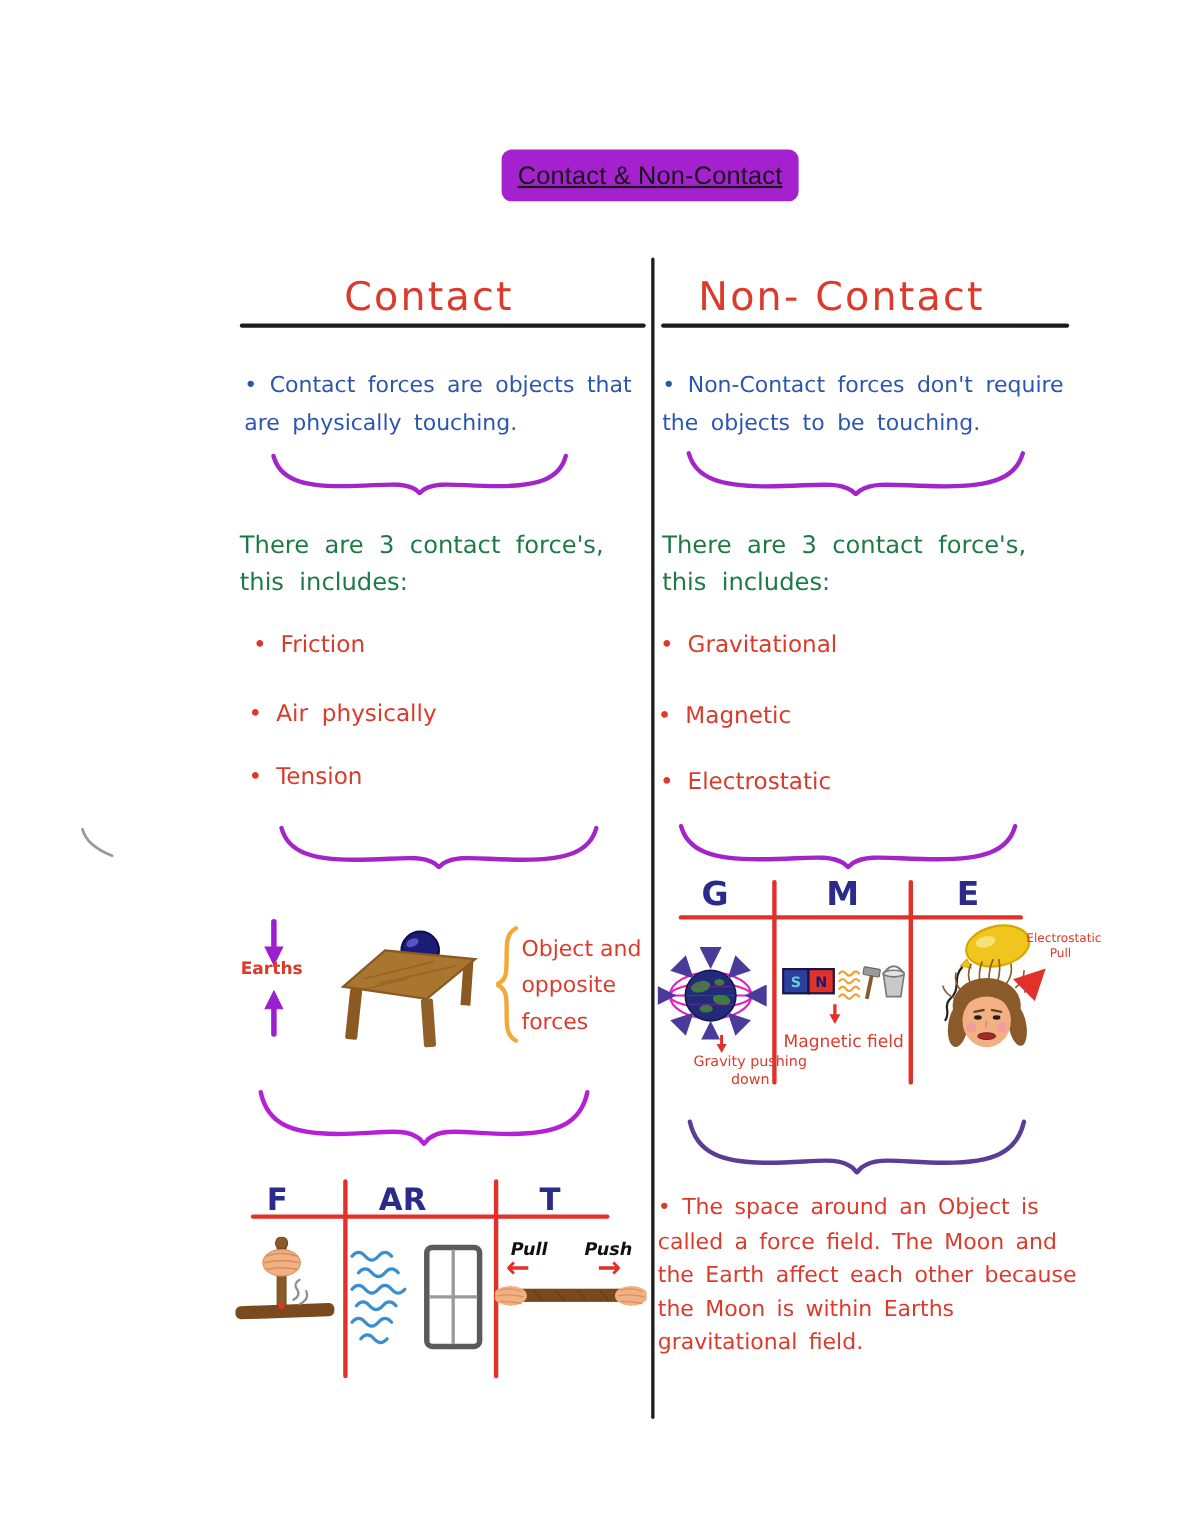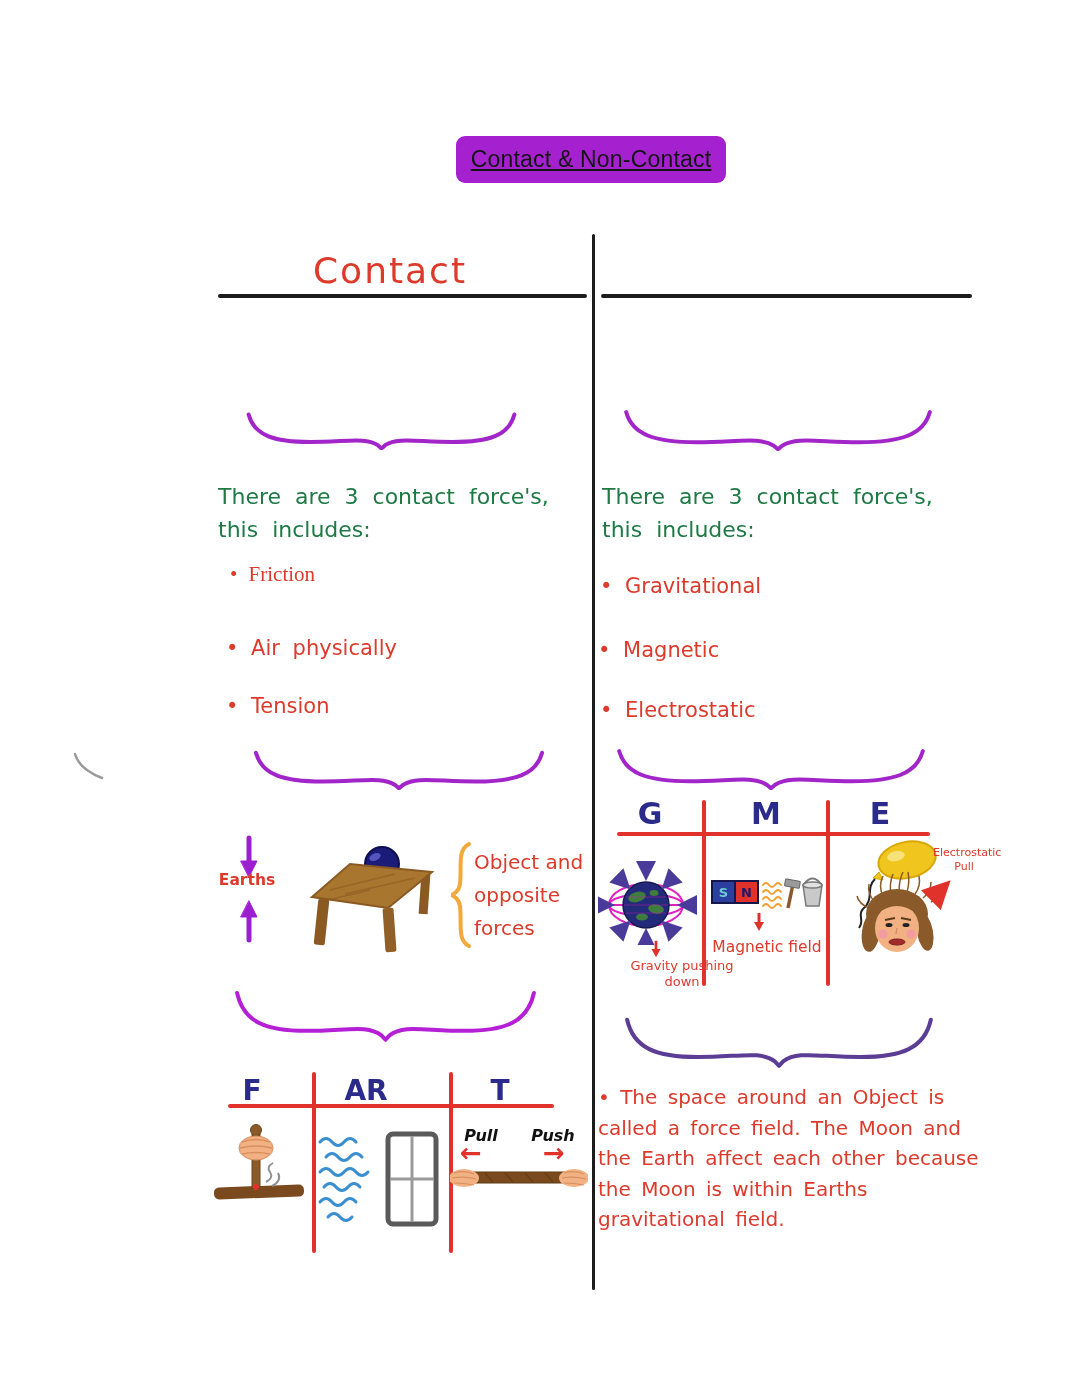--- a/index.html
+++ b/index.html
@@ -37,33 +37,36 @@
 
   <div class="abs title-badge">
     <span class="title-text">Contact &amp; Non-Contact</span>
   </div>
 
   <div class="abs v-divider"></div>
   <div class="abs h-under" style="left:218px;top:294px;width:369px;"></div>
   <div class="abs h-under" style="left:601px;top:294px;width:371px;"></div>
 
   <div class="abs col-header" style="left:280px;top:250px;width:220px;">Contact</div>
-
+  <div class="abs col-header" style="left:630px;top:250px;width:270px;">Non- Contact</div>
+
+  <div class="abs blue-p" style="left:222px;top:332px;width:372px;">• Contact forces are objects that are physically touching.</div>
+  <div class="abs blue-p" style="left:602px;top:332px;width:378px;">• Non-Contact forces don't require the objects to be touching.</div>
 
   <svg class="abs brace" style="left:245px;top:408px;" width="273" height="42" viewBox="0 0 300 52" preserveAspectRatio="none">
     <path d="M4,8 C10,34 32,42 72,42 C112,42 132,36 146,46 L150,50 L154,46 C168,36 188,42 228,42 C268,42 290,34 296,8" stroke="#A225C9" vector-effect="non-scaling-stroke"></path>
   </svg>
   <svg class="abs brace" style="left:622px;top:405px;" width="312" height="46" viewBox="0 0 300 52" preserveAspectRatio="none">
     <path d="M4,8 C10,34 32,42 72,42 C112,42 132,36 146,46 L150,50 L154,46 C168,36 188,42 228,42 C268,42 290,34 296,8" stroke="#A225C9" vector-effect="non-scaling-stroke"></path>
   </svg>
 
   <div class="abs green-p" style="left:218px;top:480px;width:368px;">There are 3 contact force's, this includes:</div>
   <div class="abs green-p" style="left:602px;top:480px;width:368px;">There are 3 contact force's, this includes:</div>
 
-  <div class="abs red-item" style="left:230px;top:562px;font-family:Liberation Serif, serif;">• Friction</div>
+  <div class="abs red-item" style="left:230px;top:574px;">• Friction</div>
   <div class="abs red-item" style="left:226px;top:636px;">• Air physically</div>
   <div class="abs red-item" style="left:226px;top:694px;text-align:center;">• Tension</div>
   <div class="abs red-item" style="left:600px;top:574px;">• Gravitational</div>
   <div class="abs red-item" style="left:598px;top:638px;">• Magnetic</div>
   <div class="abs red-item" style="left:600px;top:698px;">• Electrostatic</div>
 
   <svg class="abs" style="left:72px;top:752px;" width="34" height="30" viewBox="0 0 34 30">
     <path d="M3,2 Q7,17 30,26" stroke="#9a9a9a" stroke-width="2.5" fill="none" stroke-linecap="round"></path>
   </svg>
 

